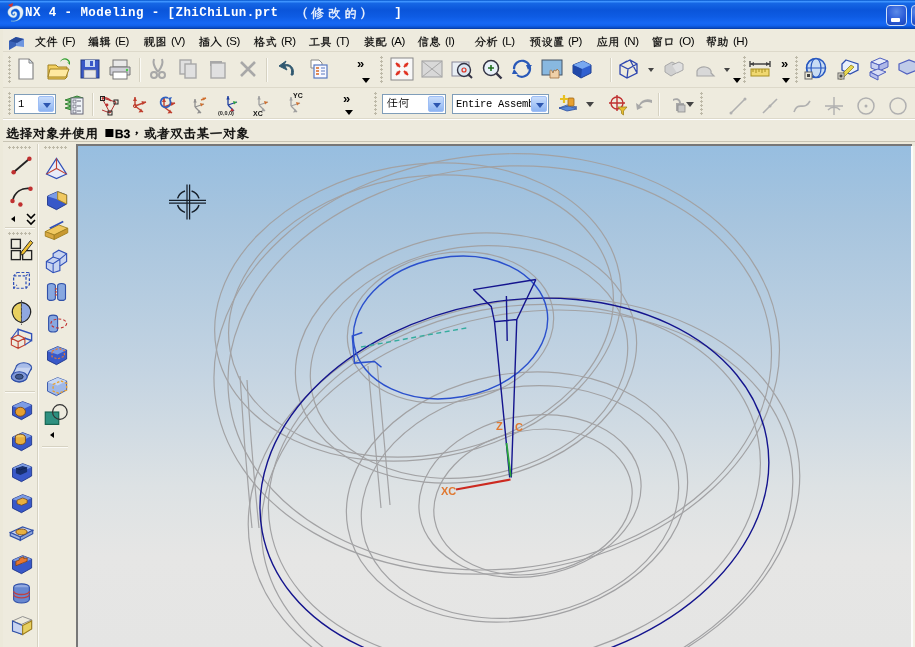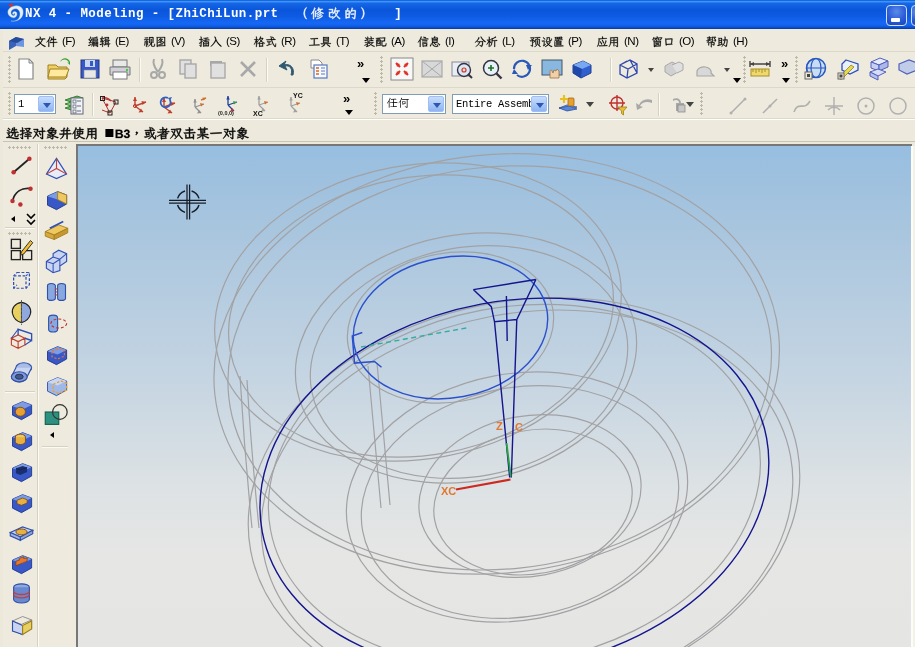--- a/index.html
+++ b/index.html
@@ -1,18 +1,18 @@
 <!DOCTYPE html>
 <html><head><meta charset="utf-8"><style>
 *{margin:0;padding:0;box-sizing:border-box}
 html,body{width:915px;height:647px;overflow:hidden;font-family:"Liberation Sans",sans-serif}
 #win{position:absolute;left:0;top:0;width:915px;height:647px;background:#ECE9DA}
 .abs{position:absolute}
 #title{left:0;top:0;width:915px;height:29px;background:linear-gradient(180deg,#0050C8 0%,#3E94FF 5%,#1566E4 12%,#0A55DA 35%,#0E5CE4 58%,#1668F4 80%,#1161EC 88%,#0A4CC4 96%,#06389E 100%)}
-#ttxt{left:25px;top:6px;color:#fff;font:bold 12.5px "Liberation Mono",monospace;letter-spacing:0.42px;white-space:nowrap;display:flex;align-items:center}
+#ttxt{left:25px;top:6px;color:#fff;font:bold 12.5px "Liberation Mono",monospace;letter-spacing:0.42px;white-space:nowrap;display:flex;}
 .mbtn{top:5px;width:21px;height:21px;border:1.6px solid #CFE0F8;border-radius:4px;background:radial-gradient(circle at 50% 30%,#5C8BE8 0%,#2B5CD8 55%,#1A44B8 100%)}
 #menubar{left:3px;top:29px;width:912px;height:23px;background:#EEEBDE;border-bottom:1px solid #DDD9CA}
 .mi{position:absolute;top:33px;display:flex;align-items:center;height:15px}
 .mi span{font:11.5px "Liberation Sans",sans-serif;color:#000;margin-left:3px;letter-spacing:-0.5px}
 #row1{left:3px;top:52px;width:912px;height:36px;background:#EEEBDE;border-bottom:1px solid #DDD9CA}
 #row2{left:3px;top:88px;width:912px;height:31px;background:#EEEBDE;border-bottom:1px solid #DDD9CA}
 #prompt{left:3px;top:119px;width:912px;height:23px;background:#EDEADD;border-top:1px solid #fff;border-bottom:1px solid #C8C4B4}
 #dock{left:3px;top:142px;width:73px;height:505px;background:#EEEBDE}
 .vsep{position:absolute;width:2px;border-left:1px solid #D6D2C2;border-right:1px solid #FBFAF5}
 .hsep{position:absolute;height:2px;border-top:1px solid #D6D2C2;border-bottom:1px solid #FBFAF5}

